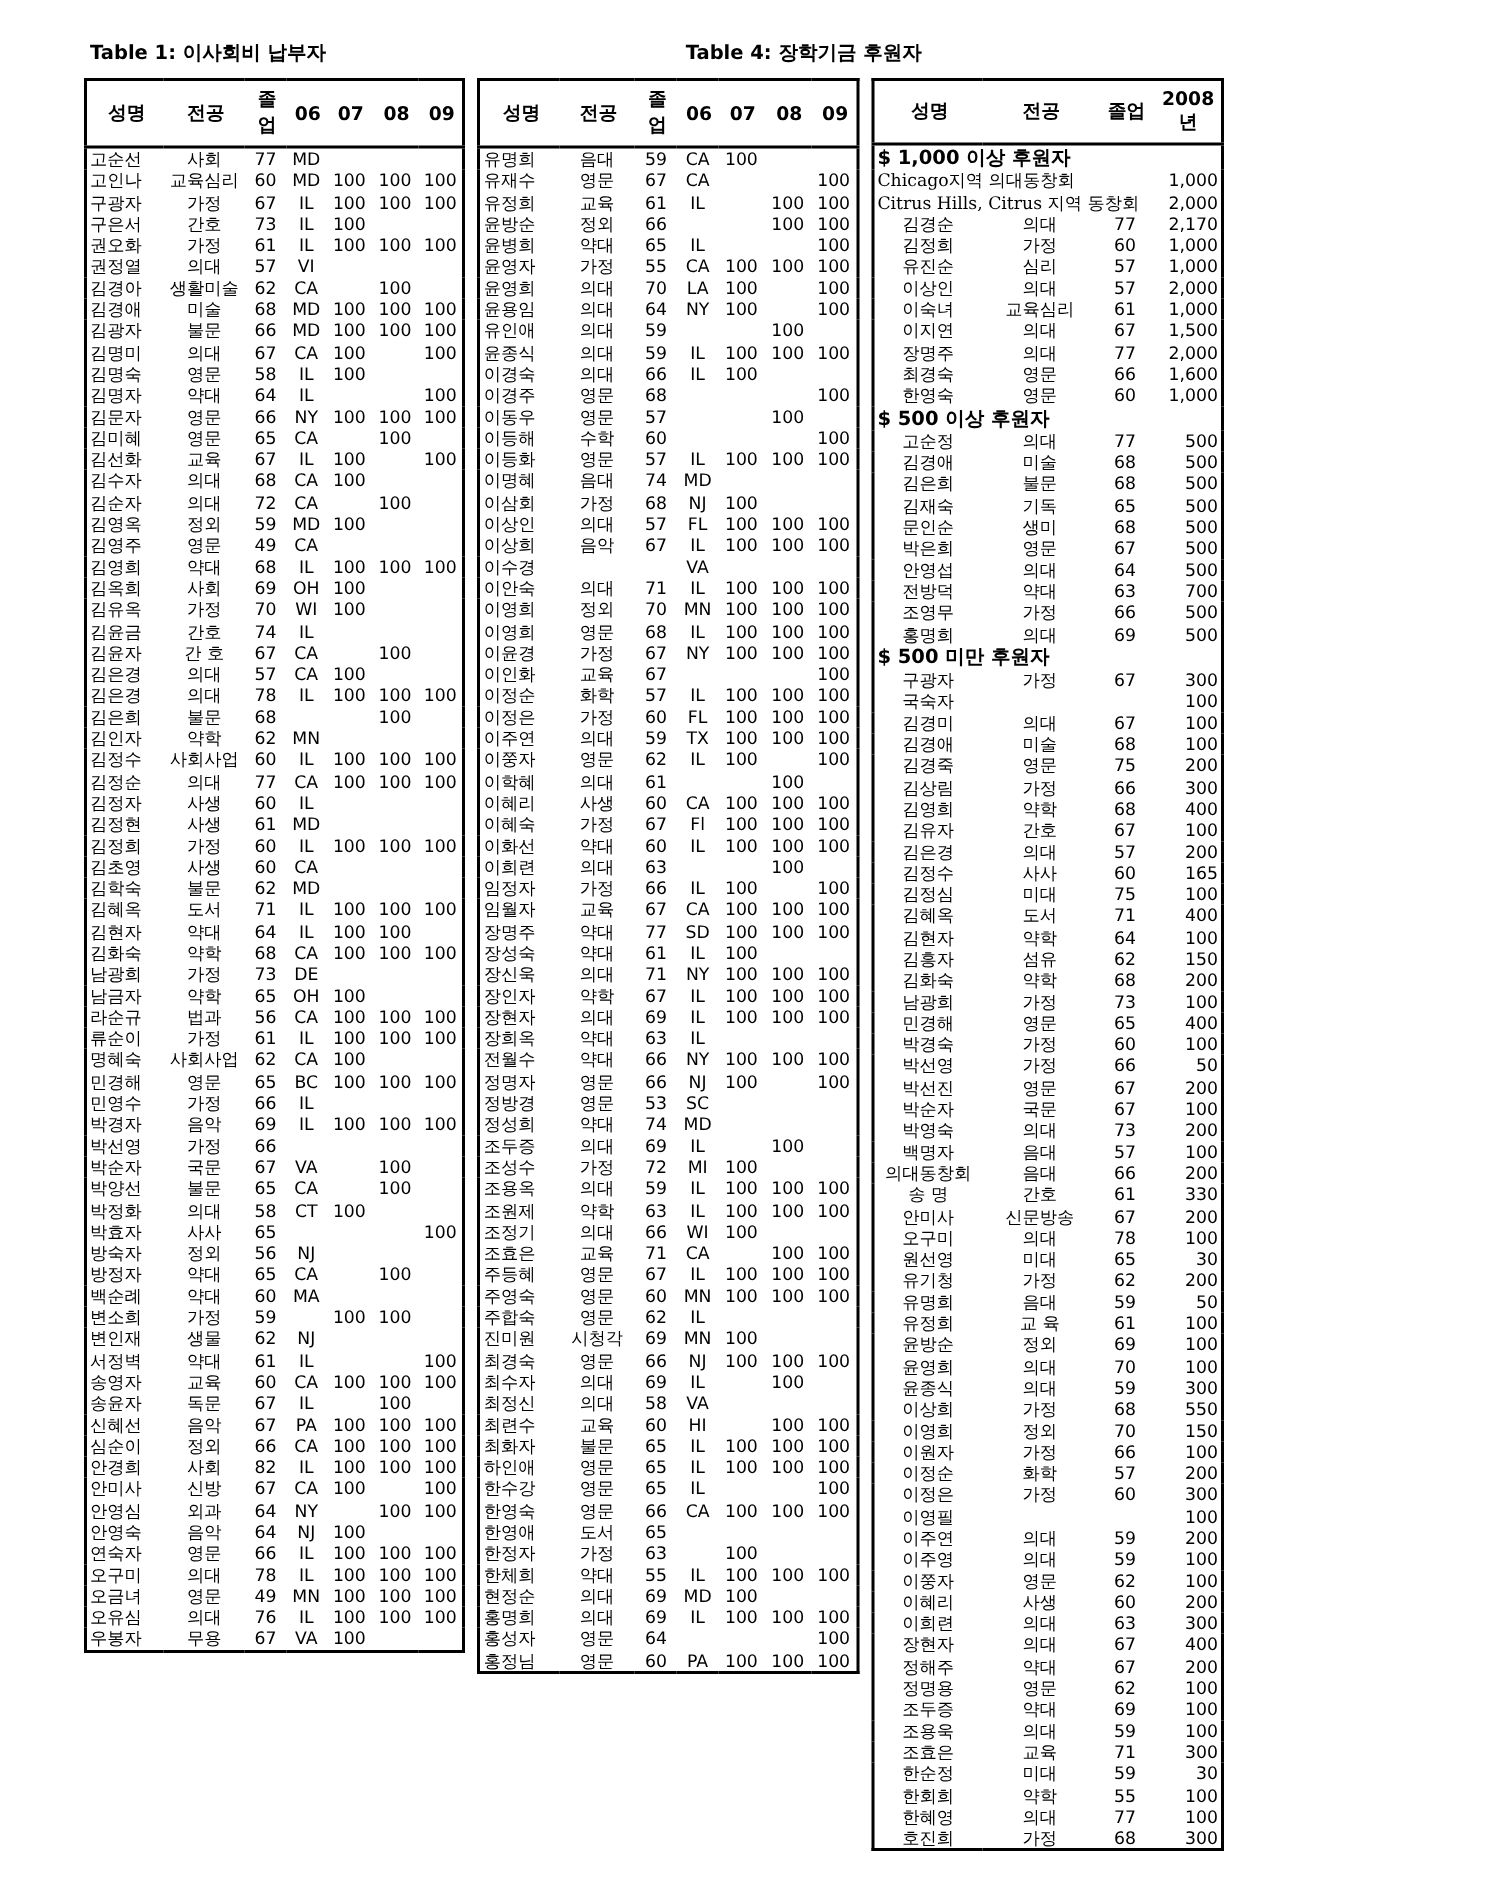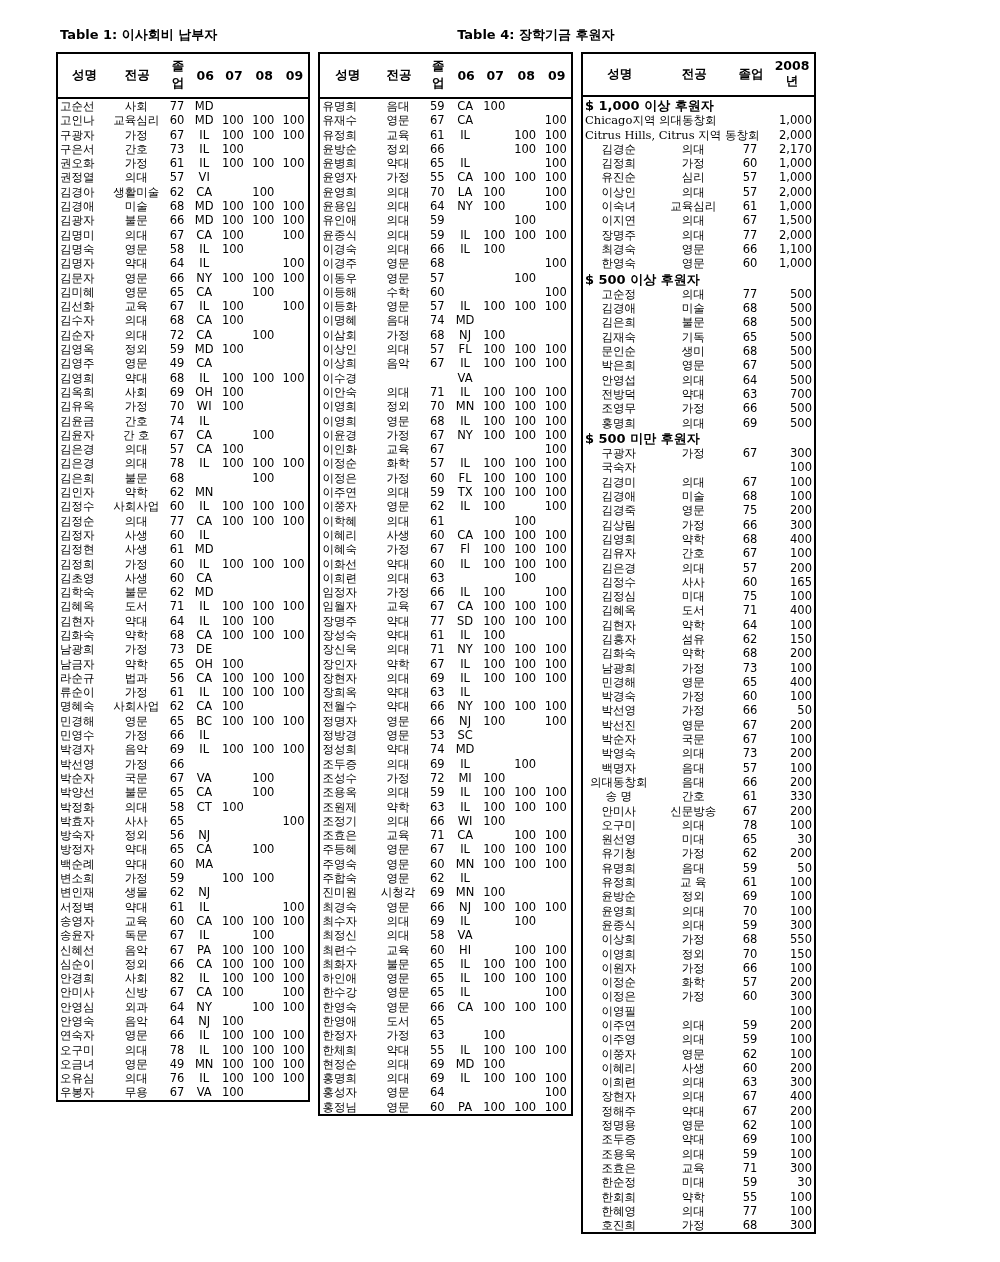--- a/index.html
+++ b/index.html
@@ -1429,21 +1429,21 @@
           <tr>
             <td class="c">장명주</td>
             <td class="c">의대</td>
             <td class="c">77</td>
             <td class="r">2,000</td>
           </tr>
           <tr>
             <td class="c">최경숙</td>
             <td class="c">영문</td>
             <td class="c">66</td>
-            <td class="r">1,100</td>
+            <td class="r">1,600</td>
           </tr>
           <tr>
             <td class="c">한영숙</td>
             <td class="c">영문</td>
             <td class="c">60</td>
             <td class="r">1,000</td>
           </tr>
           <tr>
             <td colspan="3" class="sec l">$ 500 이상 후원자</td>
             <td></td>

